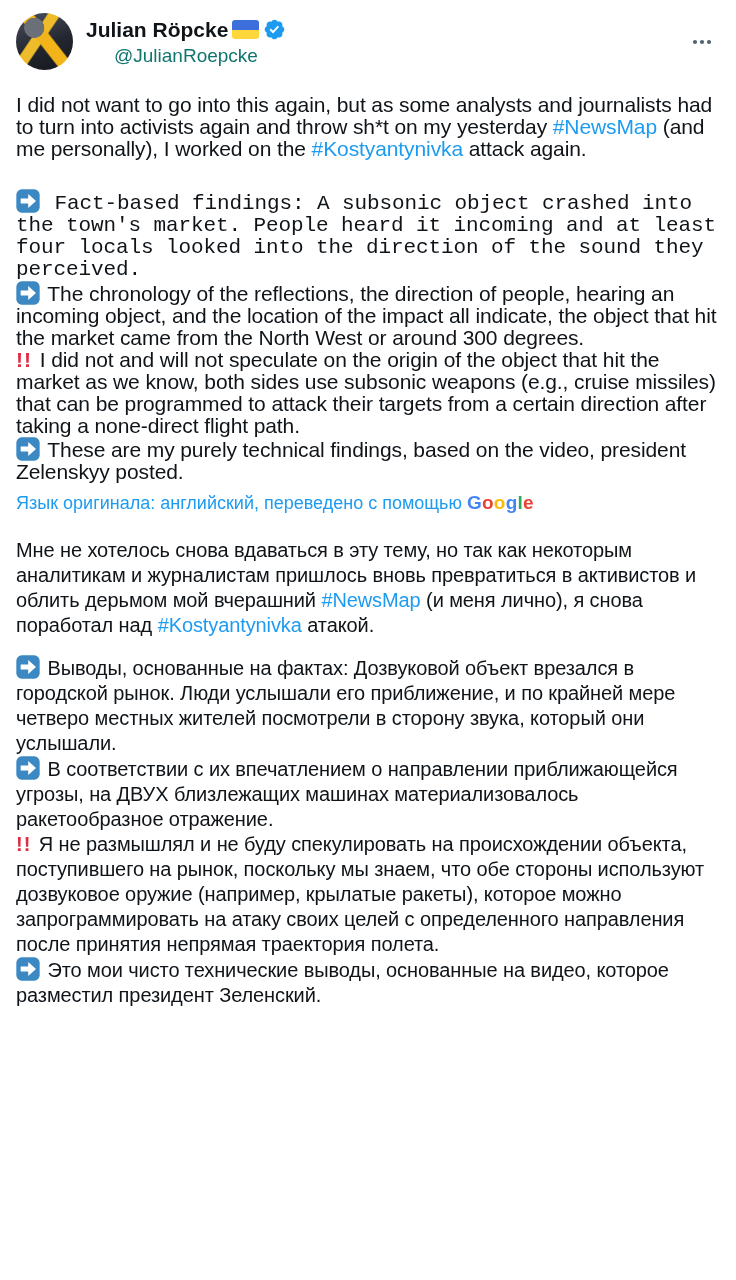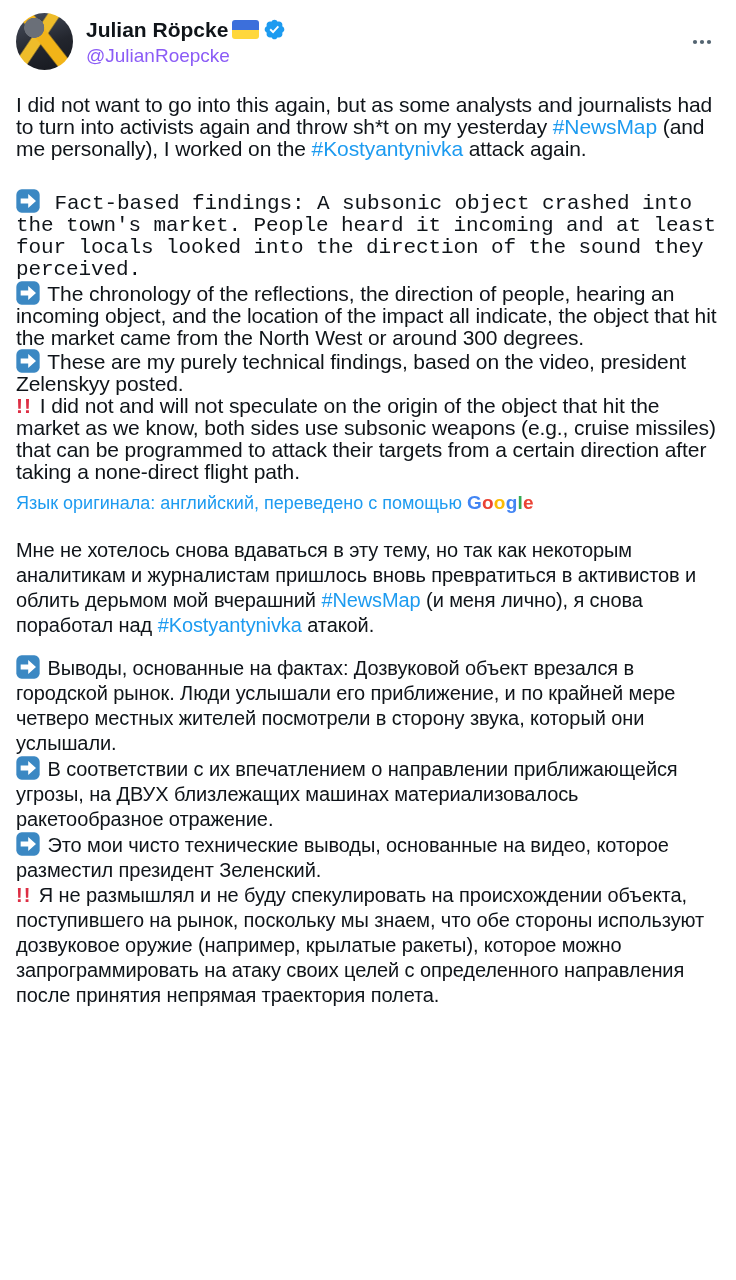--- a/index.html
+++ b/index.html
@@ -13,21 +13,21 @@
       radial-gradient(circle at 32% 26%, #6a6f78 0 17%, rgba(0,0,0,0) 18%),
       linear-gradient(52deg, rgba(0,0,0,0) 43%, #f2b418 45% 59%, rgba(0,0,0,0) 61%),
       linear-gradient(-56deg, rgba(0,0,0,0) 51%, #eebc2a 53% 65%, rgba(0,0,0,0) 67%),
       linear-gradient(160deg,#4a5160,#23262e 55%,#15171d);}
   .uinfo{margin-left:13px;padding-top:1px;}
   .name-row{display:flex;align-items:center;gap:4px;}
   .display-name{font-size:21px;font-weight:700;line-height:27px;color:#0f1419;cursor:pointer;}
   .flag{display:inline-block;width:27px;height:19px;border-radius:3px;
     background:linear-gradient(#3c6fdb 0 50%, #ffd73b 50% 100%);}
   .verified{width:23px;height:23px;display:inline-block;}
-  .handle{font-size:19px;line-height:25px;color:#8b5cf6;cursor:pointer;}
+  .handle{font-size:19px;line-height:25px;color:#0f766e;cursor:pointer;margin-left:28px;}
   .more-btn{margin-left:auto;margin-right:6px;margin-top:4px;background:none;border:none;padding:4px;cursor:pointer;}
 
   
   .tweet-text{margin-top:24px;}
   .lang-en .para{font-size:21px;line-height:22px;letter-spacing:-0.1px;}
   .lang-ru .para{font-size:20px;line-height:25px;letter-spacing:-0.1px;}
   .para{word-wrap:break-word;}
   .lang-en .para.gap{margin-top:29px;font-family:Liberation Mono, monospace;}
   .lang-ru .para.gap{margin-top:17px;}
   .hashtag{color:#1d9bf0;text-decoration:none;cursor:pointer;}
@@ -72,39 +72,39 @@
   <div class="tweet-text lang-en">
       <div class="para">I did not want to go into this again, but as some analysts and journalists had to turn into activists again and throw sh*t on my yesterday <a class="hashtag" href="#">#NewsMap</a> (and me personally), I worked on the <a class="hashtag" href="#">#Kostyantynivka</a> attack again.</div>
       <div class="para gap"><span class="em-arrow"><svg viewBox="0 0 36 36">
             <rect x="0.5" y="0.5" width="35" height="35" rx="8" fill="#3b88c3"></rect>
             <path fill="#ffffff" d="M7 14.2h11.3V7.6L30 18 18.3 28.4v-6.6H7z"></path>
           </svg></span> Fact-based findings: A subsonic object crashed into the town's market. People heard it incoming and at least four locals looked into the direction of the sound they perceived.</div>
       <div class="para"><span class="em-arrow"><svg viewBox="0 0 36 36">
             <rect x="0.5" y="0.5" width="35" height="35" rx="8" fill="#3b88c3"></rect>
             <path fill="#ffffff" d="M7 14.2h11.3V7.6L30 18 18.3 28.4v-6.6H7z"></path>
           </svg></span> The chronology of the reflections, the direction of people, hearing an incoming object, and the location of the impact all indicate, the object that hit the market came from the North West or around 300 degrees.</div>
+      <div class="para"><span class="em-bang">!!</span> I did not and will not speculate on the origin of the object that hit the market as we know, both sides use subsonic weapons (e.g., cruise missiles) that can be programmed to attack their targets from a certain direction after taking a none-direct flight path.</div>
       <div class="para"><span class="em-arrow"><svg viewBox="0 0 36 36">
             <rect x="0.5" y="0.5" width="35" height="35" rx="8" fill="#3b88c3"></rect>
             <path fill="#ffffff" d="M7 14.2h11.3V7.6L30 18 18.3 28.4v-6.6H7z"></path>
           </svg></span> These are my purely technical findings, based on the video, president Zelenskyy posted.</div>
-      <div class="para"><span class="em-bang">!!</span> I did not and will not speculate on the origin of the object that hit the market as we know, both sides use subsonic weapons (e.g., cruise missiles) that can be programmed to attack their targets from a certain direction after taking a none-direct flight path.</div>
     </div>
 
   <div class="notice"><span>Язык оригинала: английский, переведено с помощью </span><span class="google-logo"><span style="color: rgb(66, 133, 244);">G</span><span style="color: rgb(234, 67, 53);">o</span><span style="color: rgb(251, 188, 5);">o</span><span style="color: rgb(66, 133, 244);">g</span><span style="color: rgb(52, 168, 83);">l</span><span style="color: rgb(234, 67, 53);">e</span></span></div>
 
   <div class="tweet-text lang-ru" style="margin-top:3px">
       <div class="para">Мне не хотелось снова вдаваться в эту тему, но так как некоторым аналитикам и журналистам пришлось вновь превратиться в активистов и облить дерьмом мой вчерашний <a class="hashtag" href="#">#NewsMap</a> (и меня лично), я снова поработал над <a class="hashtag" href="#">#Kostyantynivka</a> атакой.</div>
       <div class="para gap"><span class="em-arrow"><svg viewBox="0 0 36 36">
             <rect x="0.5" y="0.5" width="35" height="35" rx="8" fill="#3b88c3"></rect>
             <path fill="#ffffff" d="M7 14.2h11.3V7.6L30 18 18.3 28.4v-6.6H7z"></path>
           </svg></span> Выводы, основанные на фактах: Дозвуковой объект врезался в городской рынок. Люди услышали его приближение, и по крайней мере четверо местных жителей посмотрели в сторону звука, который они услышали.</div>
       <div class="para"><span class="em-arrow"><svg viewBox="0 0 36 36">
             <rect x="0.5" y="0.5" width="35" height="35" rx="8" fill="#3b88c3"></rect>
             <path fill="#ffffff" d="M7 14.2h11.3V7.6L30 18 18.3 28.4v-6.6H7z"></path>
           </svg></span> В соответствии с их впечатлением о направлении приближающейся угрозы, на ДВУХ близлежащих машинах материализовалось ракетообразное отражение.</div>
+      <div class="para"><span class="em-bang">!!</span> Я не размышлял и не буду спекулировать на происхождении объекта, поступившего на рынок, поскольку мы знаем, что обе стороны используют дозвуковое оружие (например, крылатые ракеты), которое можно запрограммировать на атаку своих целей с определенного направления после принятия непрямая траектория полета.</div>
       <div class="para"><span class="em-arrow"><svg viewBox="0 0 36 36">
             <rect x="0.5" y="0.5" width="35" height="35" rx="8" fill="#3b88c3"></rect>
             <path fill="#ffffff" d="M7 14.2h11.3V7.6L30 18 18.3 28.4v-6.6H7z"></path>
           </svg></span> Это мои чисто технические выводы, основанные на видео, которое разместил президент Зеленский.</div>
-      <div class="para"><span class="em-bang">!!</span> Я не размышлял и не буду спекулировать на происхождении объекта, поступившего на рынок, поскольку мы знаем, что обе стороны используют дозвуковое оружие (например, крылатые ракеты), которое можно запрограммировать на атаку своих целей с определенного направления после принятия непрямая траектория полета.</div>
     </div>
 
 </div>
 
 </body></html>

